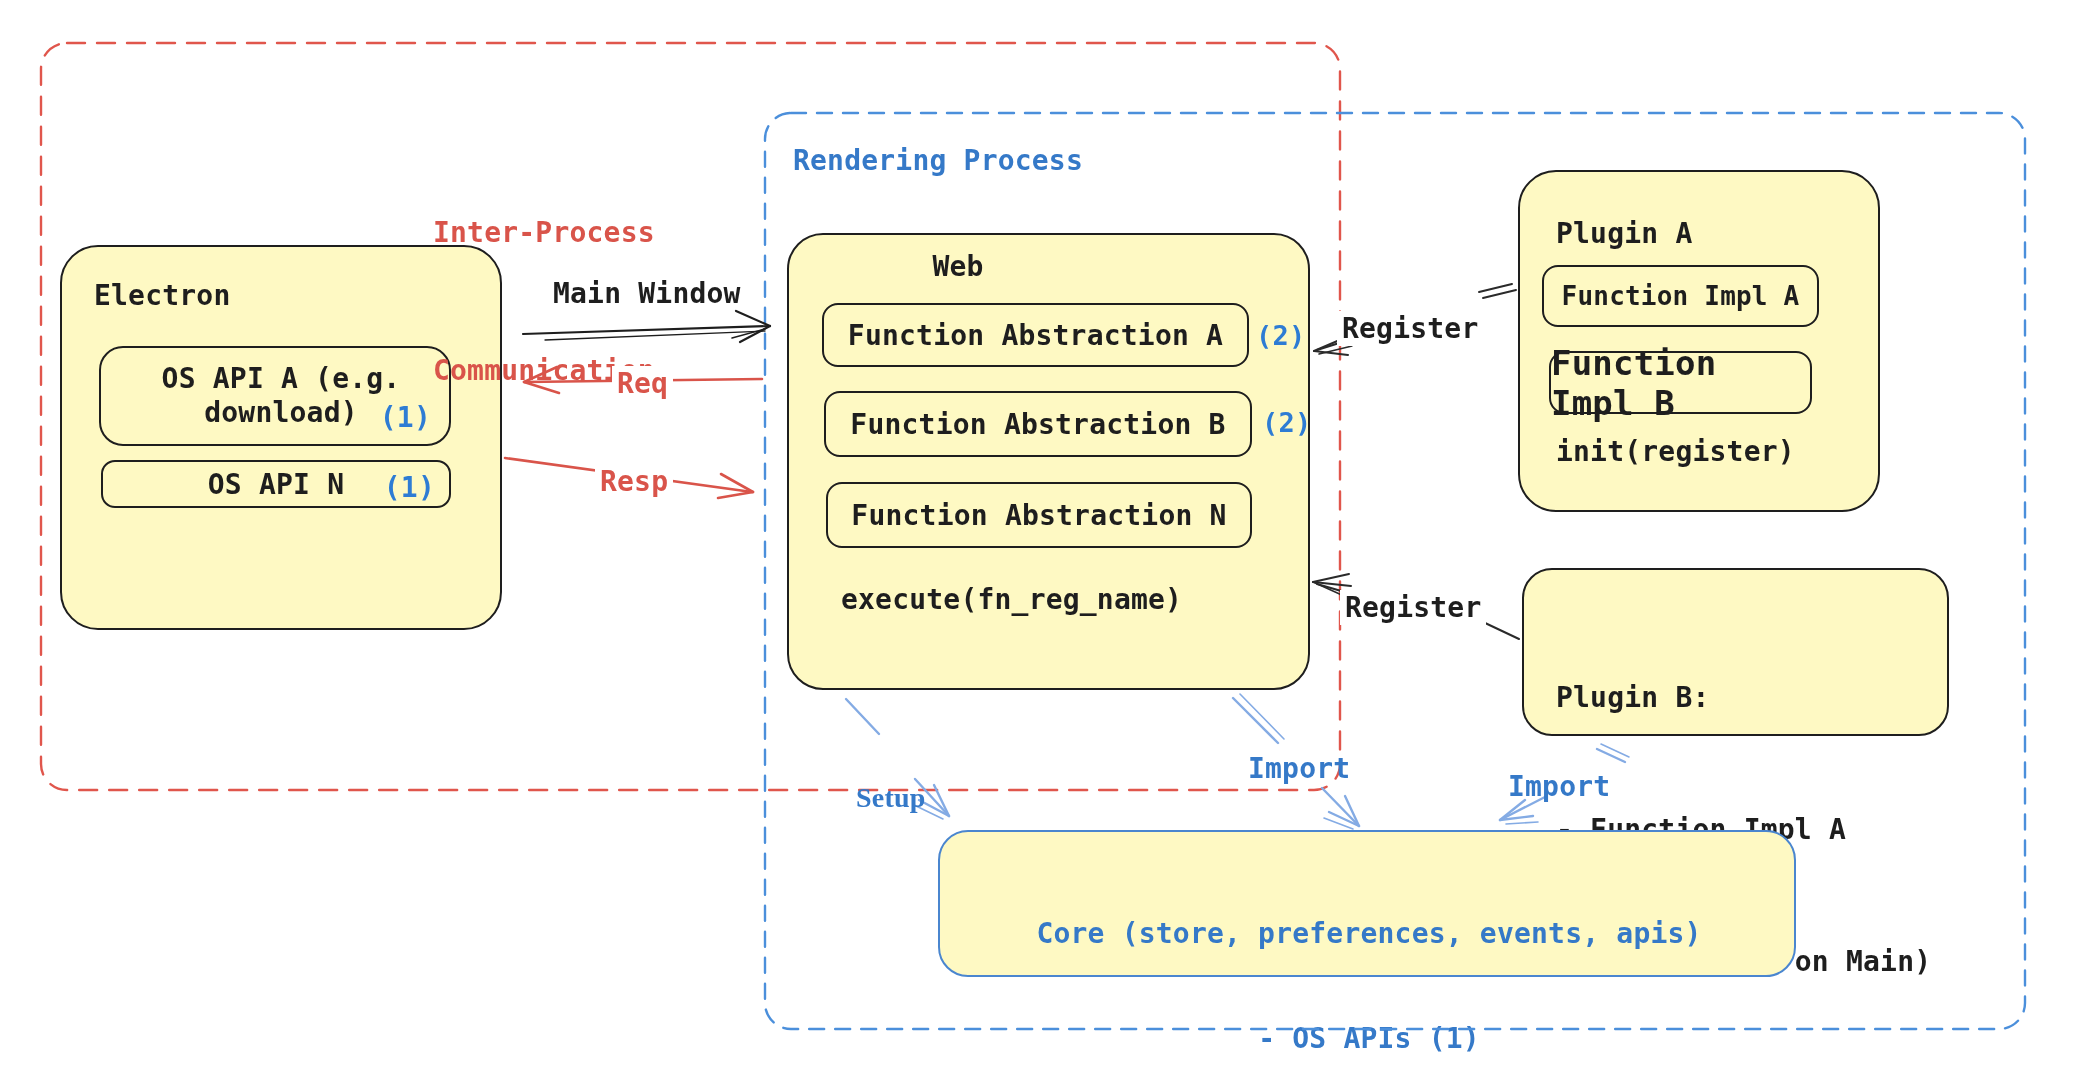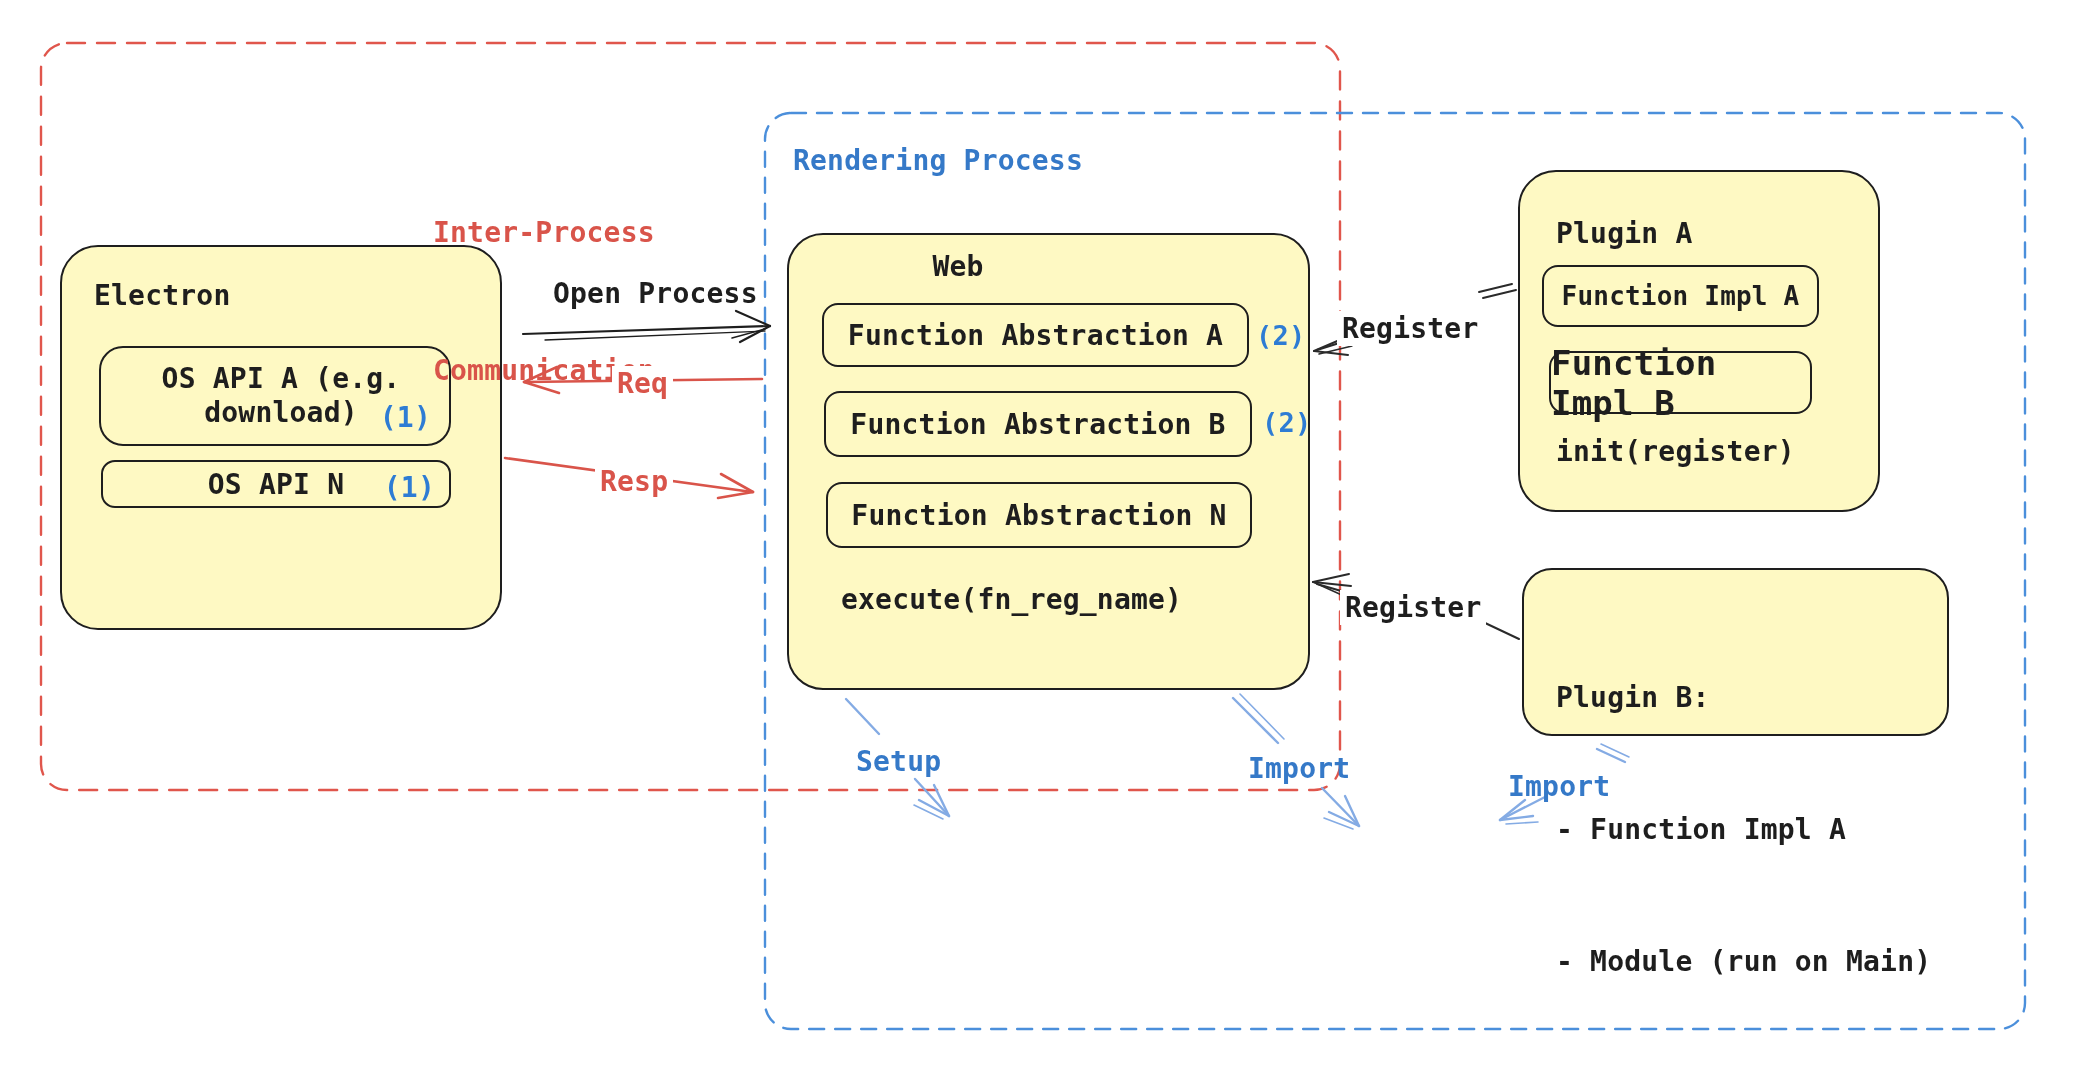--- a/index.html
+++ b/index.html
@@ -67,20 +67,27 @@
   </div>
 
   <div class="box" style="left:1522px;top:568px;width:427px;height:168px;border-radius:30px;">
     <div class="lbl inner" style="left:32px;top:18px;line-height:44px;">
       <div>Plugin B:</div>
       <div>- Function Impl A</div>
       <div>- Module (run on Main)</div>
     </div>
   </div>
 
+  <div class="box" style="left:938px;top:830px;width:858px;height:147px;border-radius:30px;border-color:#4a86cf;border-width:2.2px;">
+    <div class="lbl inner blue" style="left:0;top:14px;width:858px;text-align:center;line-height:35px;">
+      <div>Core (store, preferences, events, apis)</div>
+      <div>- OS APIs (1)</div>
+      
+    </div>
+  </div>
 
   <svg class="overlay" width="2074" height="1066" viewBox="0 0 2074 1066" fill="none" stroke-linecap="round" stroke-linejoin="round">
 
     <rect x="41" y="43" width="1299" height="747" rx="26" stroke="#e0564c" stroke-width="2.4" stroke-dasharray="18 12"></rect>
     <rect x="765" y="113" width="1260" height="916" rx="26" stroke="#4b8fdb" stroke-width="2.4" stroke-dasharray="15 11"></rect>
 
     <g stroke="#1e1e1e" stroke-width="2.2">
       <path d="M523 334 L770 326"></path>
       <path d="M545 340 L765 331" stroke-width="1.3"></path>
       <path d="M770 326 L736 311"></path>
@@ -144,29 +151,29 @@
     </g>
   </svg>
 
   <div class="lbl red" style="left:433px;top:118px;line-height:46px;">
     <div>Inter-Process</div>
     <div>Communication</div>
   </div>
 
   <div class="lbl blue" style="left:793px;top:143px;">Rendering Process</div>
 
-  <div class="lbl" style="left:553px;top:276px;">Open Process</div>
+  <div class="lbl" style="left:553px;top:276px;">Main Window</div>
 
   <div class="lbl red onln" style="left:612px;top:366px;text-align:center;">Req</div>
 
   <div class="lbl red onln" style="left:595px;top:464px;">Resp</div>
 
   <div class="lbl onln" style="left:1337px;top:311px;">Register</div>
 
   <div class="lbl onln" style="left:1340px;top:590px;">Register</div>
 
-  <div class="lbl blue" style="left:856px;top:744px;">Setup</div>
+  <div class="lbl blue" style="left:856px;top:780px;font-family:Liberation Serif, serif;">Setup</div>
 
   <div class="lbl blue" style="left:1248px;top:751px;">Import</div>
 
   <div class="lbl blue" style="left:1508px;top:769px;">Import</div>
 
 </div>
 
 </body></html>

